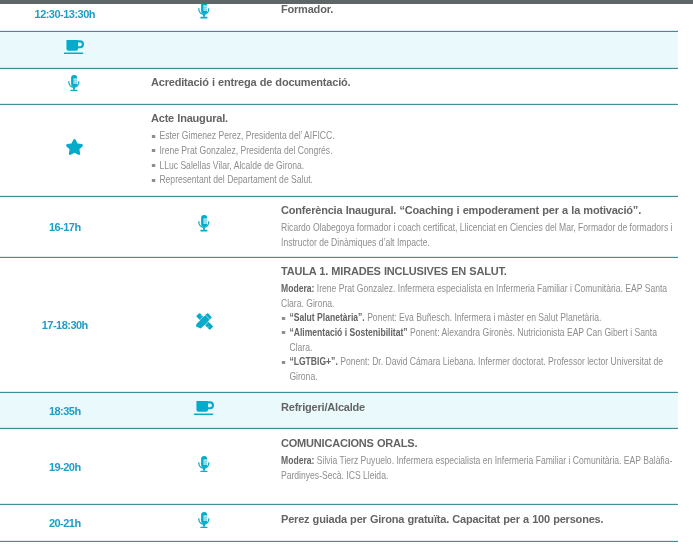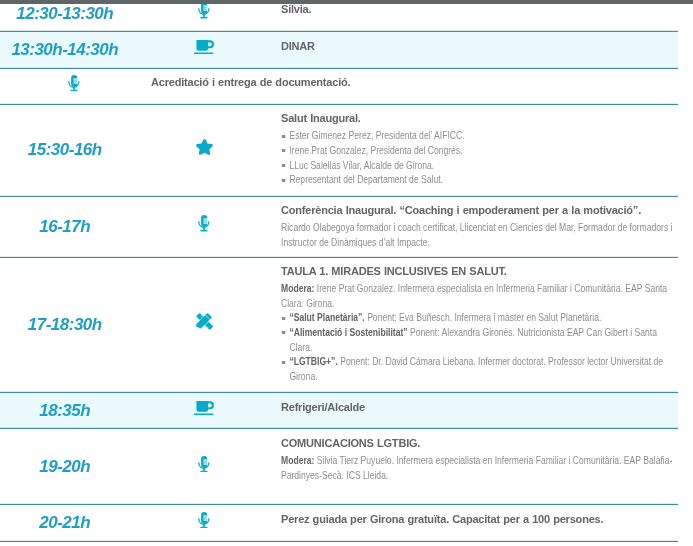--- a/index.html
+++ b/index.html
@@ -11,21 +11,21 @@
   }
   #topbar{height:4px;background:#5f6668;width:693px;position:relative;z-index:2;}
   #schedule{width:678px;margin-top:-8.2px;transform:translateZ(0);}
   .row{display:flex;position:relative;border-bottom:1.35px solid #3d8f99;width:678px;box-sizing:border-box;align-items:stretch;min-height:36.4px;}
   .row:after{content:"";position:absolute;left:0;right:0;bottom:0;height:1px;background:rgba(61,143,153,0.16);}
   .row.alt{background:#eafafc;}
   .row{background-clip:padding-box;}
   .c-time{width:130px;flex:0 0 130px;display:flex;align-items:center;justify-content:center;}
   .c-icon{width:148px;flex:0 0 148px;display:flex;align-items:center;justify-content:center;}
   .c-body{flex:1 1 auto;width:400px;padding:6.5px 5px 6.5px 3px;box-sizing:border-box;}
-  .time{color:#1f9ec4;font-weight:bold;font-size:17px;letter-spacing:-0.52px;white-space:nowrap;text-indent:-0.52px;font-style:italic;}
+  .time{color:#1f9ec4;font-weight:bold;font-size:11px;letter-spacing:-0.52px;white-space:nowrap;text-indent:-0.52px;}
   .title{color:#646464;font-weight:bold;font-size:11px;line-height:14px;letter-spacing:-0.2px;word-spacing:0.4px;}
   .desc{color:#8e8e8e;font-size:10.1px;line-height:14.6px;margin:0;width:461.2px;transform:scaleX(0.85);transform-origin:left top;}
   .bullets{list-style:none;margin:0 0 1.2px 0;padding:0;width:461.2px;transform:scaleX(0.85);transform-origin:left top;}
   .title + .desc, .title + .bullets{margin-top:4px;}
   .bullets li{color:#8e8e8e;font-size:10.1px;line-height:14.6px;padding-left:9.9px;position:relative;}
   .bullets li:before{content:"";position:absolute;left:0.8px;top:5.4px;width:4.1px;height:3px;background:#8e8e8e;}
   .lbl{font-weight:bold;color:#646464;}
   .ico{display:block;color:#06abca;transform:translateY(-3px);}
   .ico[data-name="pencil-ruler-icon"]{transform:translate(1px,-4px);}
   .ico svg{display:block;fill:currentColor;}
@@ -49,39 +49,33 @@
               <rect x="50" y="72" width="45" height="11" fill="#000"></rect>
             </mask>
             <rect x="28" y="0" width="59" height="116" rx="29.5" mask="url(#micgrill)"></rect>
             <path d="M6 60V71a48 48 0 0 0 96 0V60" fill="none" stroke="currentColor" stroke-width="12"></path>
             <rect x="47" y="120" width="18" height="22"></rect>
             <rect x="21" y="141" width="68" height="17" rx="4"></rect>
           </svg>
         </span>
       </div>
       <div class="c-body" data-name="content-cell">
-        <div class="title" data-name="session-title">Silvia.</div>
+        <div class="title" data-name="session-title">Formador.</div>
       </div>
     </div>
     <div class="row alt" data-name="schedule-row">
-      <div class="c-time" data-name="time-cell">
-        <span class="time" data-name="time-label">13:30h-14:30h</span>
-      </div>
       <div class="c-icon" data-name="icon-cell">
         <span class="ico" data-name="coffee-cup-icon">
           <svg width="20.1" height="14.3" viewBox="0 0 197 140" aria-hidden="true">
             <path d="M24 0h114v86a20 20 0 0 1-20 20H44a20 20 0 0 1-20-20z"></path>
             <path fill-rule="evenodd" d="M132 3h25a39 39 0 0 1 0 78h-25V60h25a18 18 0 0 0 0-36h-25z"></path>
             <rect x="0" y="122" width="188" height="18" rx="3"></rect>
           </svg>
         </span>
       </div>
-      <div class="c-body" data-name="content-cell">
-        <div class="title" data-name="session-title">DINAR</div>
-      </div>
     </div>
     <div class="row" data-name="schedule-row">
       <div class="c-icon" data-name="icon-cell">
         <span class="ico" data-name="microphone-icon">
           <svg width="11.6" height="16.4" viewBox="0 0 108 158" aria-hidden="true">
             <mask id="micgrill" maskUnits="userSpaceOnUse" x="0" y="0" width="108" height="158">
               <rect width="108" height="158" fill="#fff"></rect>
               <rect x="50" y="34" width="45" height="11" fill="#000"></rect>
               <rect x="50" y="53" width="45" height="11" fill="#000"></rect>
               <rect x="50" y="72" width="45" height="11" fill="#000"></rect>
@@ -91,32 +85,29 @@
             <rect x="47" y="120" width="18" height="22"></rect>
             <rect x="21" y="141" width="68" height="17" rx="4"></rect>
           </svg>
         </span>
       </div>
       <div class="c-body" data-name="content-cell">
         <div class="title" data-name="session-title">Acreditació i entrega de documentació.</div>
       </div>
     </div>
     <div class="row" data-name="schedule-row">
-      <div class="c-time" data-name="time-cell">
-        <span class="time" data-name="time-label">15:30-16h</span>
-      </div>
       <div class="c-icon" data-name="icon-cell">
         <span class="ico" data-name="star-icon">
           <svg width="17" height="16.1" viewBox="0 0 170 161" aria-hidden="true">
             <path d="M85 0c5 0 9.6 2.9 11.8 7.4l18.6 37.7 41.6 6.1c5 0.7 9.1 4.2 10.6 9s0.2 10.1-3.4 13.6l-30.1 29.3 7.1 41.4c0.9 5-1.2 10-5.2 12.9s-9.4 3.3-13.9 0.9L85 138.8l-37.2 19.6c-4.5 2.4-9.9 2-13.9-0.9s-6.1-7.9-5.2-12.9l7.1-41.4L5.7 73.8c-3.6-3.5-4.9-8.8-3.4-13.6s5.6-8.3 10.6-9l41.6-6.1L73.1 7.4C75.4 2.9 79.9 0 85 0z"></path>
           </svg>
         </span>
       </div>
       <div class="c-body" data-name="content-cell">
-        <div class="title" data-name="session-title">Salut Inaugural.</div>
+        <div class="title" data-name="session-title">Acte Inaugural.</div>
         <ul class="bullets" data-name="speaker-list">
           <li data-name="list-item">Ester Gimenez Perez, Presidenta del’ AIFICC.</li>
           <li data-name="list-item">Irene Prat Gonzalez, Presidenta del Congrés.</li>
           <li data-name="list-item">LLuc Salellas Vilar, Alcalde de Girona.</li>
           <li data-name="list-item">Representant del Departament de Salut.</li>
         </ul>
       </div>
     </div>
     <div class="row" data-name="schedule-row">
       <div class="c-time" data-name="time-cell">
@@ -220,21 +211,21 @@
               <rect x="50" y="72" width="45" height="11" fill="#000"></rect>
             </mask>
             <rect x="28" y="0" width="59" height="116" rx="29.5" mask="url(#micgrill)"></rect>
             <path d="M6 60V71a48 48 0 0 0 96 0V60" fill="none" stroke="currentColor" stroke-width="12"></path>
             <rect x="47" y="120" width="18" height="22"></rect>
             <rect x="21" y="141" width="68" height="17" rx="4"></rect>
           </svg>
         </span>
       </div>
       <div class="c-body" data-name="content-cell">
-        <div class="title" data-name="session-title">COMUNICACIONS LGTBIG.</div>
+        <div class="title" data-name="session-title">COMUNICACIONS ORALS.</div>
         <div class="desc" data-name="session-description"><span class="lbl" data-name="moderator-label">Modera:</span><span data-name="description-text"> Silvia Tierz Puyuelo. Infermera especialista en Infermeria Familiar i Comunitària. EAP Balàfia-Pardinyes-Secà. ICS Lleida.</span></div>
         <div class="desc" data-name="spacer-line">&nbsp;</div>
       </div>
     </div>
     <div class="row" data-name="schedule-row">
       <div class="c-time" data-name="time-cell">
         <span class="time" data-name="time-label">20-21h</span>
       </div>
       <div class="c-icon" data-name="icon-cell">
         <span class="ico" data-name="microphone-icon">

